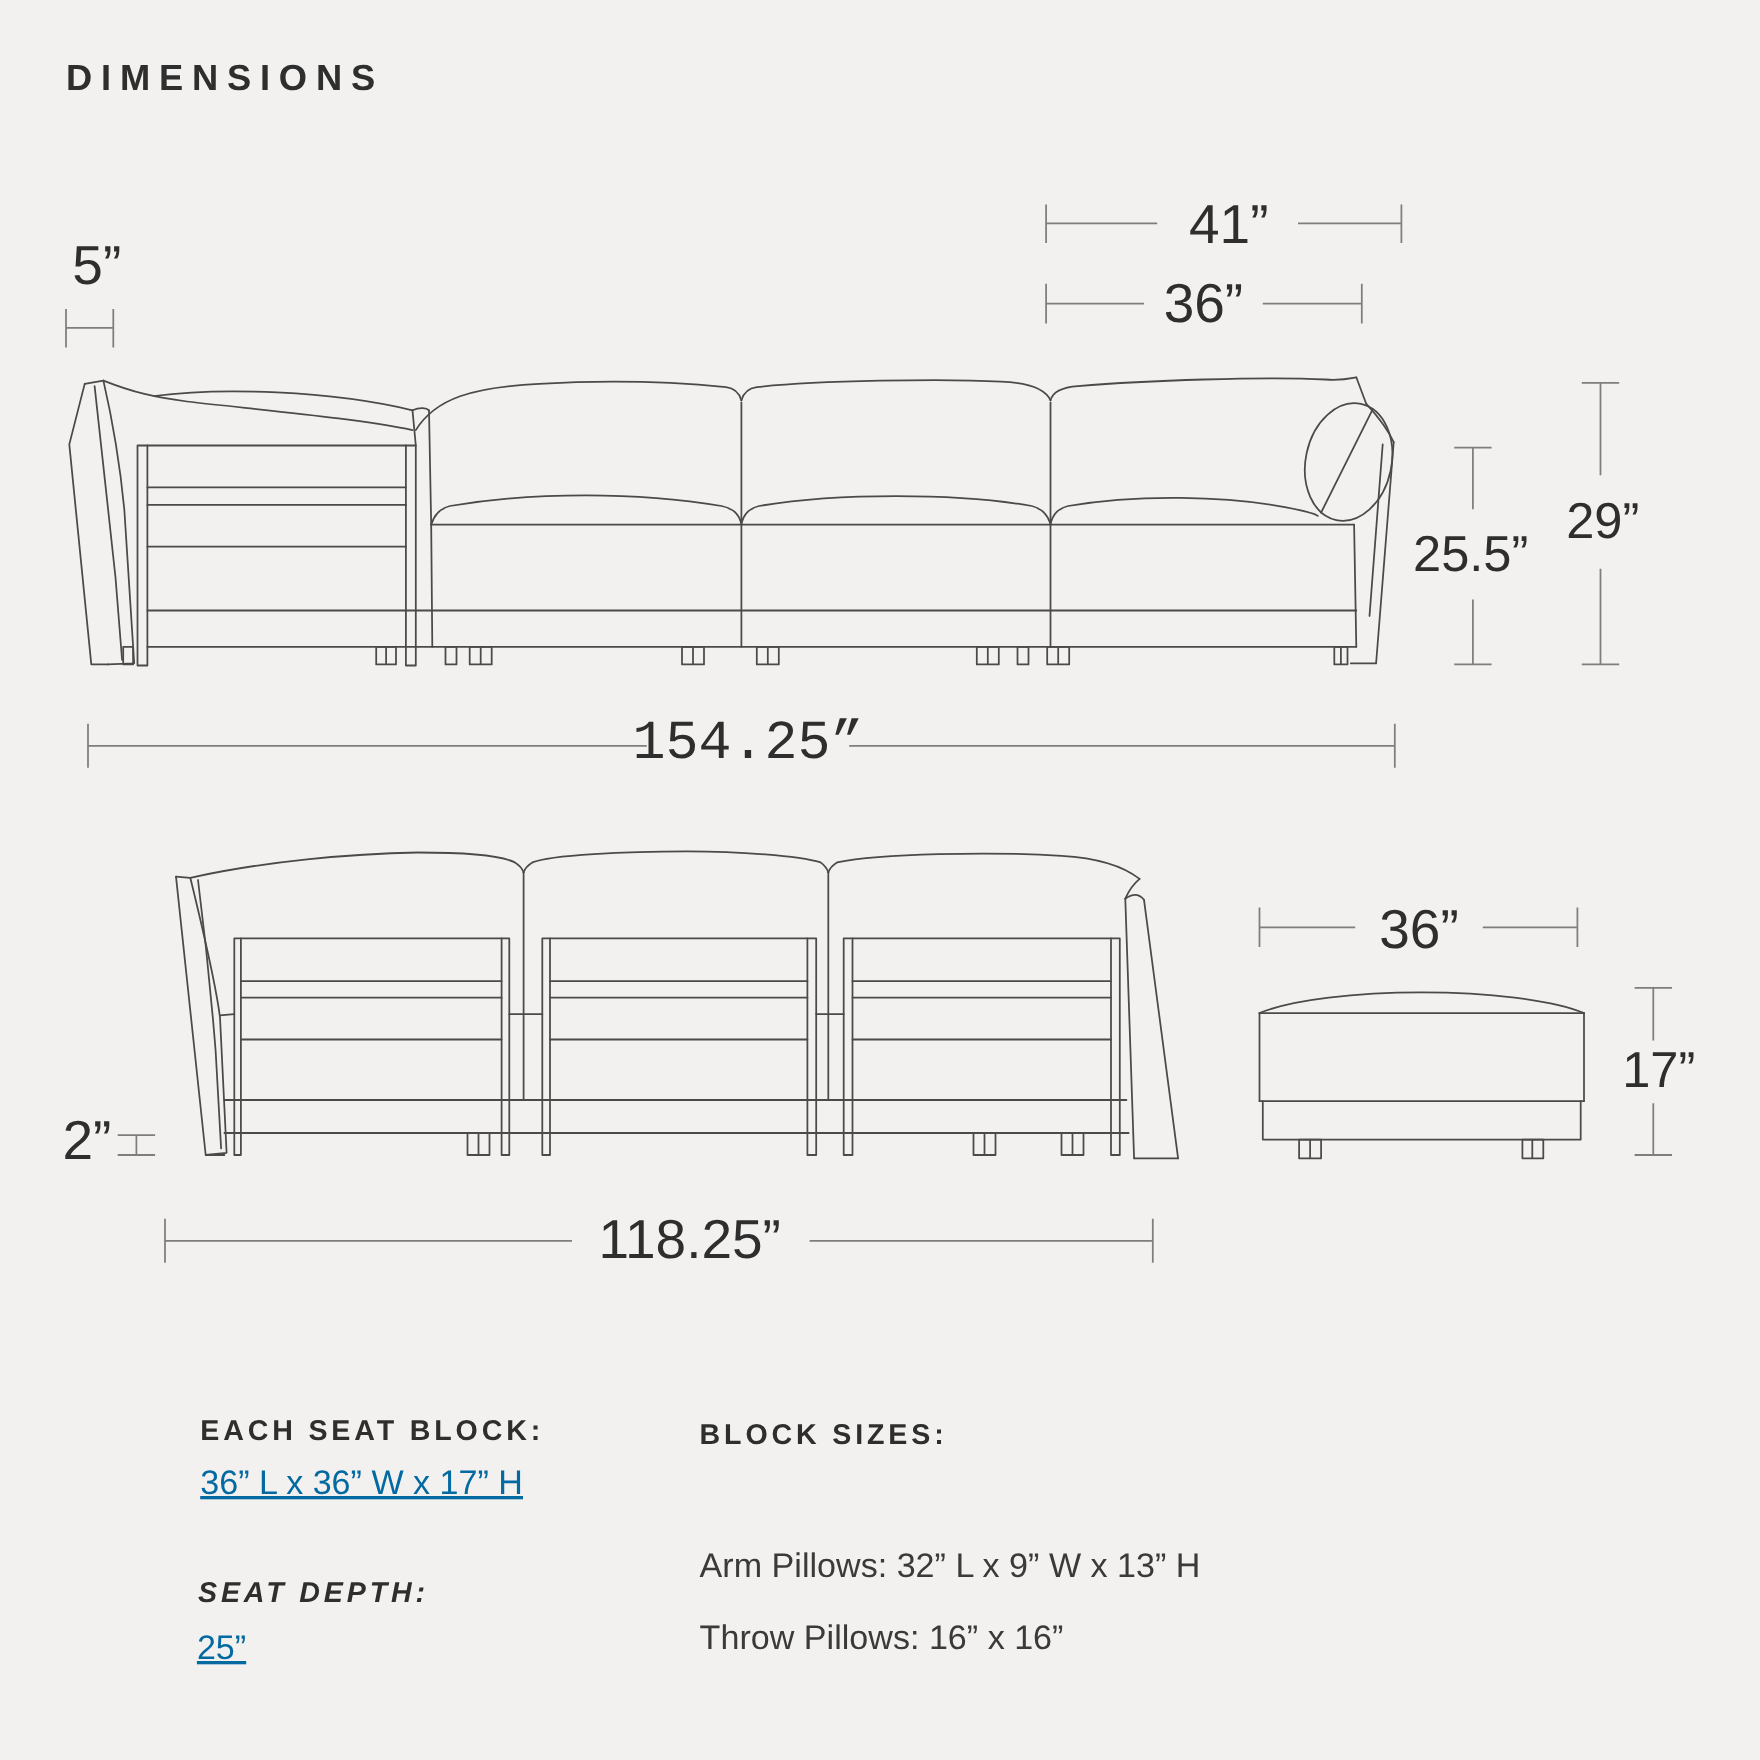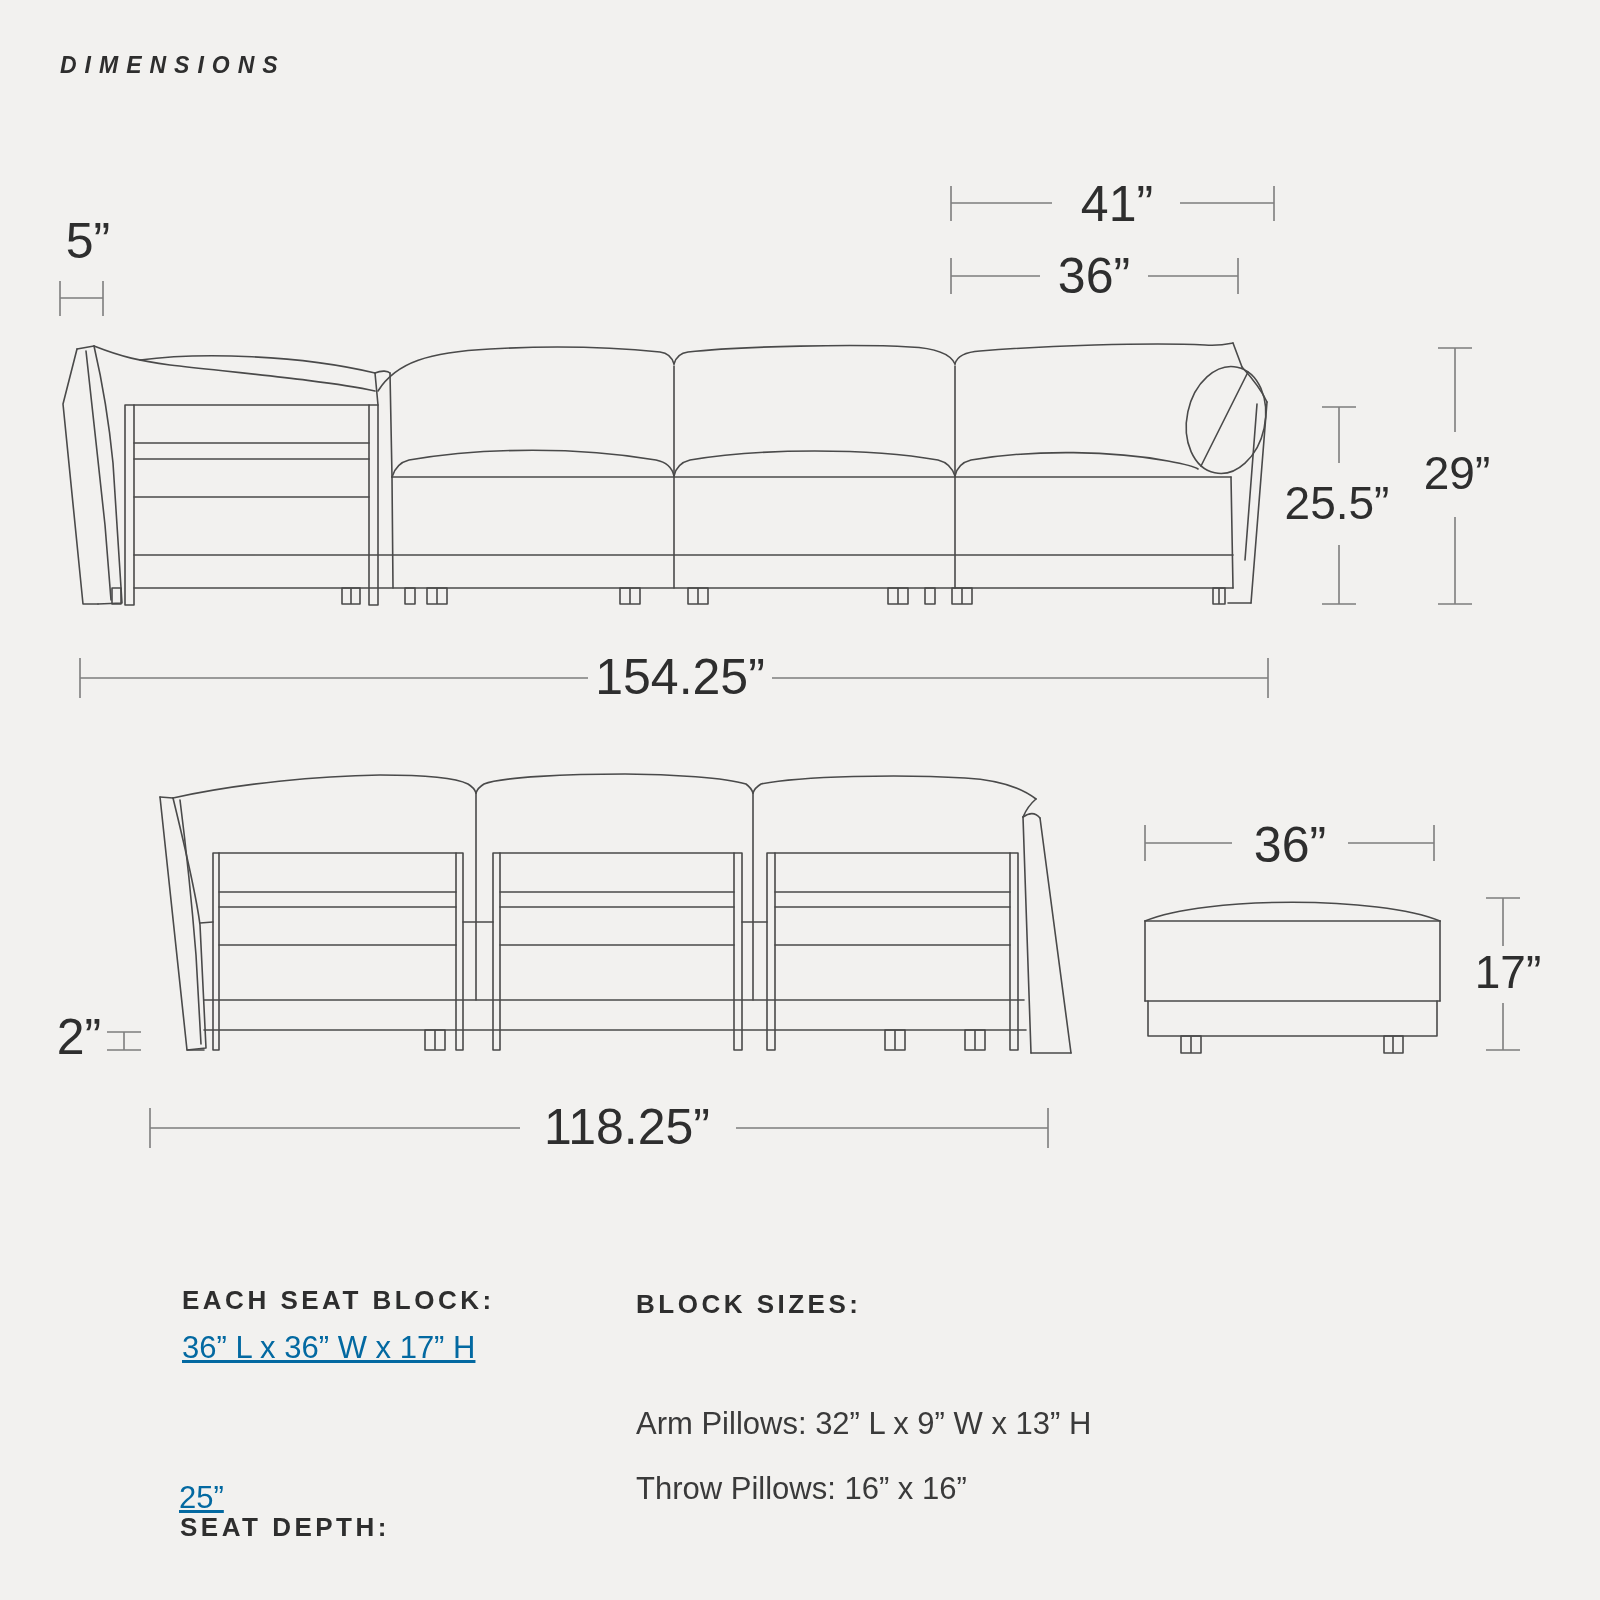--- a/index.html
+++ b/index.html
@@ -16,23 +16,22 @@
     background:var(--background);
     font-family:"Liberation Sans", sans-serif;
     color:var(--text);
     overflow:hidden;
   }
   #canvas svg{position:absolute;left:0;top:0;}
   .art{stroke:var(--line);stroke-width:1.6;fill:none;stroke-linecap:round;stroke-linejoin:round;}
   .dim{stroke:var(--dim-line);stroke-width:1.6;fill:none;stroke-linecap:butt;}
   .page-title{
     position:absolute;left:60px;top:52px;
-    font-size:23px;font-weight:700;letter-spacing:8px;
+    font-size:33px;font-weight:700;letter-spacing:8px;
     color:var(--text);
-    font-style:italic;
   }
   .dim-label{
     position:absolute;transform:translate(-50%,-50%);
     font-size:50px;font-weight:400;color:var(--text);
     white-space:nowrap;letter-spacing:0px;
   }
   .dim-label.sm{font-size:46px;}
   .spec-heading{
     position:absolute;font-size:26px;font-weight:700;letter-spacing:3.5px;
     color:var(--text);white-space:nowrap;
@@ -200,28 +199,28 @@
     </g>
   </svg>
 
   <div class="page-title">DIMENSIONS</div>
 
   <div class="dim-label" style="left:88px;top:241px;">5”</div>
   <div class="dim-label" style="left:1117px;top:204px;">41”</div>
   <div class="dim-label" style="left:1094px;top:276px;">36”</div>
   <div class="dim-label sm" style="left:1337px;top:503px;">25.5”</div>
   <div class="dim-label sm" style="left:1457px;top:473px;">29”</div>
-  <div class="dim-label" style="left:680px;top:677px;">154.25”</div>
+  <div class="dim-label" style="left:680px;top:677px;font-family:Liberation Mono, monospace;">154.25”</div>
   <div class="dim-label" style="left:79px;top:1037px;">2”</div>
   <div class="dim-label" style="left:627px;top:1127px;">118.25”</div>
   <div class="dim-label" style="left:1290px;top:845px;">36”</div>
   <div class="dim-label sm" style="left:1508px;top:972px;">17”</div>
 
   <div class="spec-heading" style="left:182px;top:1285px;">EACH SEAT BLOCK:</div>
   <div class="spec-value" style="left:182px;top:1330px;">36” L x 36” W x 17” H</div>
-  <div class="spec-heading" style="left:180px;top:1512px;">SEAT DEPTH:</div>
+  <div class="spec-heading" style="left:180px;top:1432px;font-style:italic;">SEAT DEPTH:</div>
   <div class="spec-value" style="left:179px;top:1480px;">25”</div>
 
   <div class="spec-heading" style="left:636px;top:1289px;">BLOCK SIZES:</div>
   <div class="pillow-line" style="left:636px;top:1406px;text-align:center;">Arm Pillows: 32” L x 9” W x 13” H</div>
   <div class="pillow-line" style="left:636px;top:1471px;">Throw Pillows: 16” x 16”</div>
 
 </div>
 
 </body></html>

